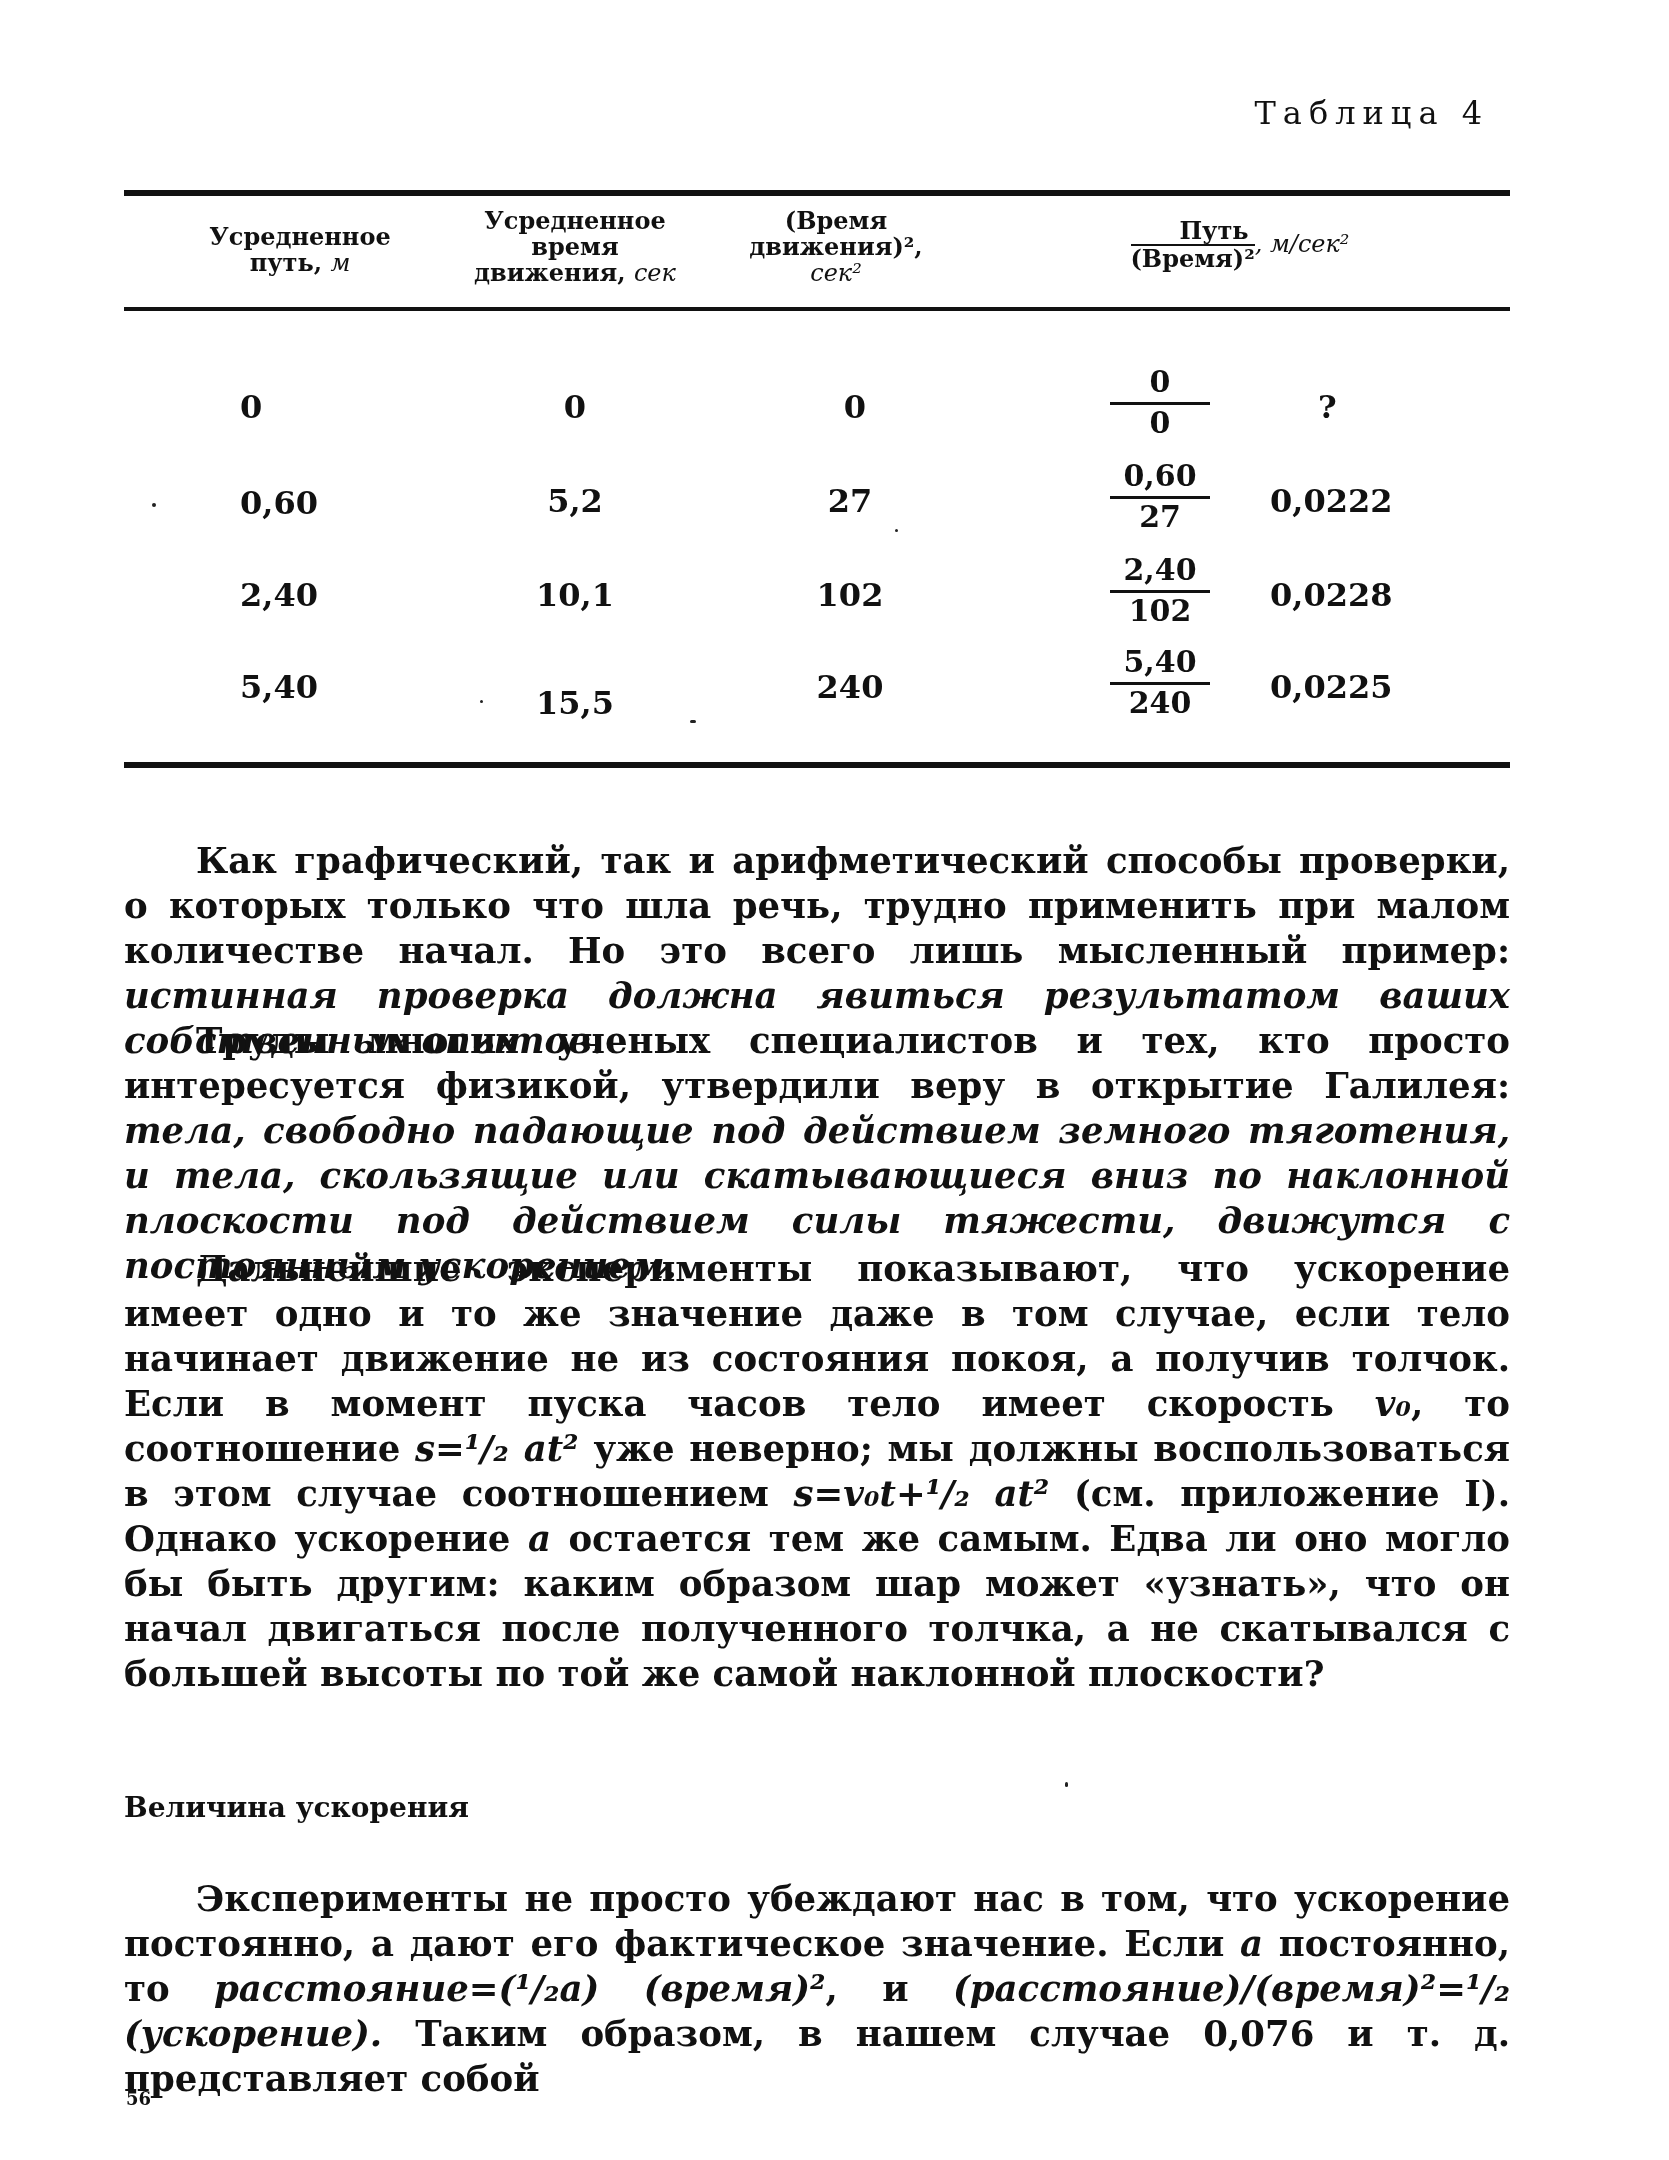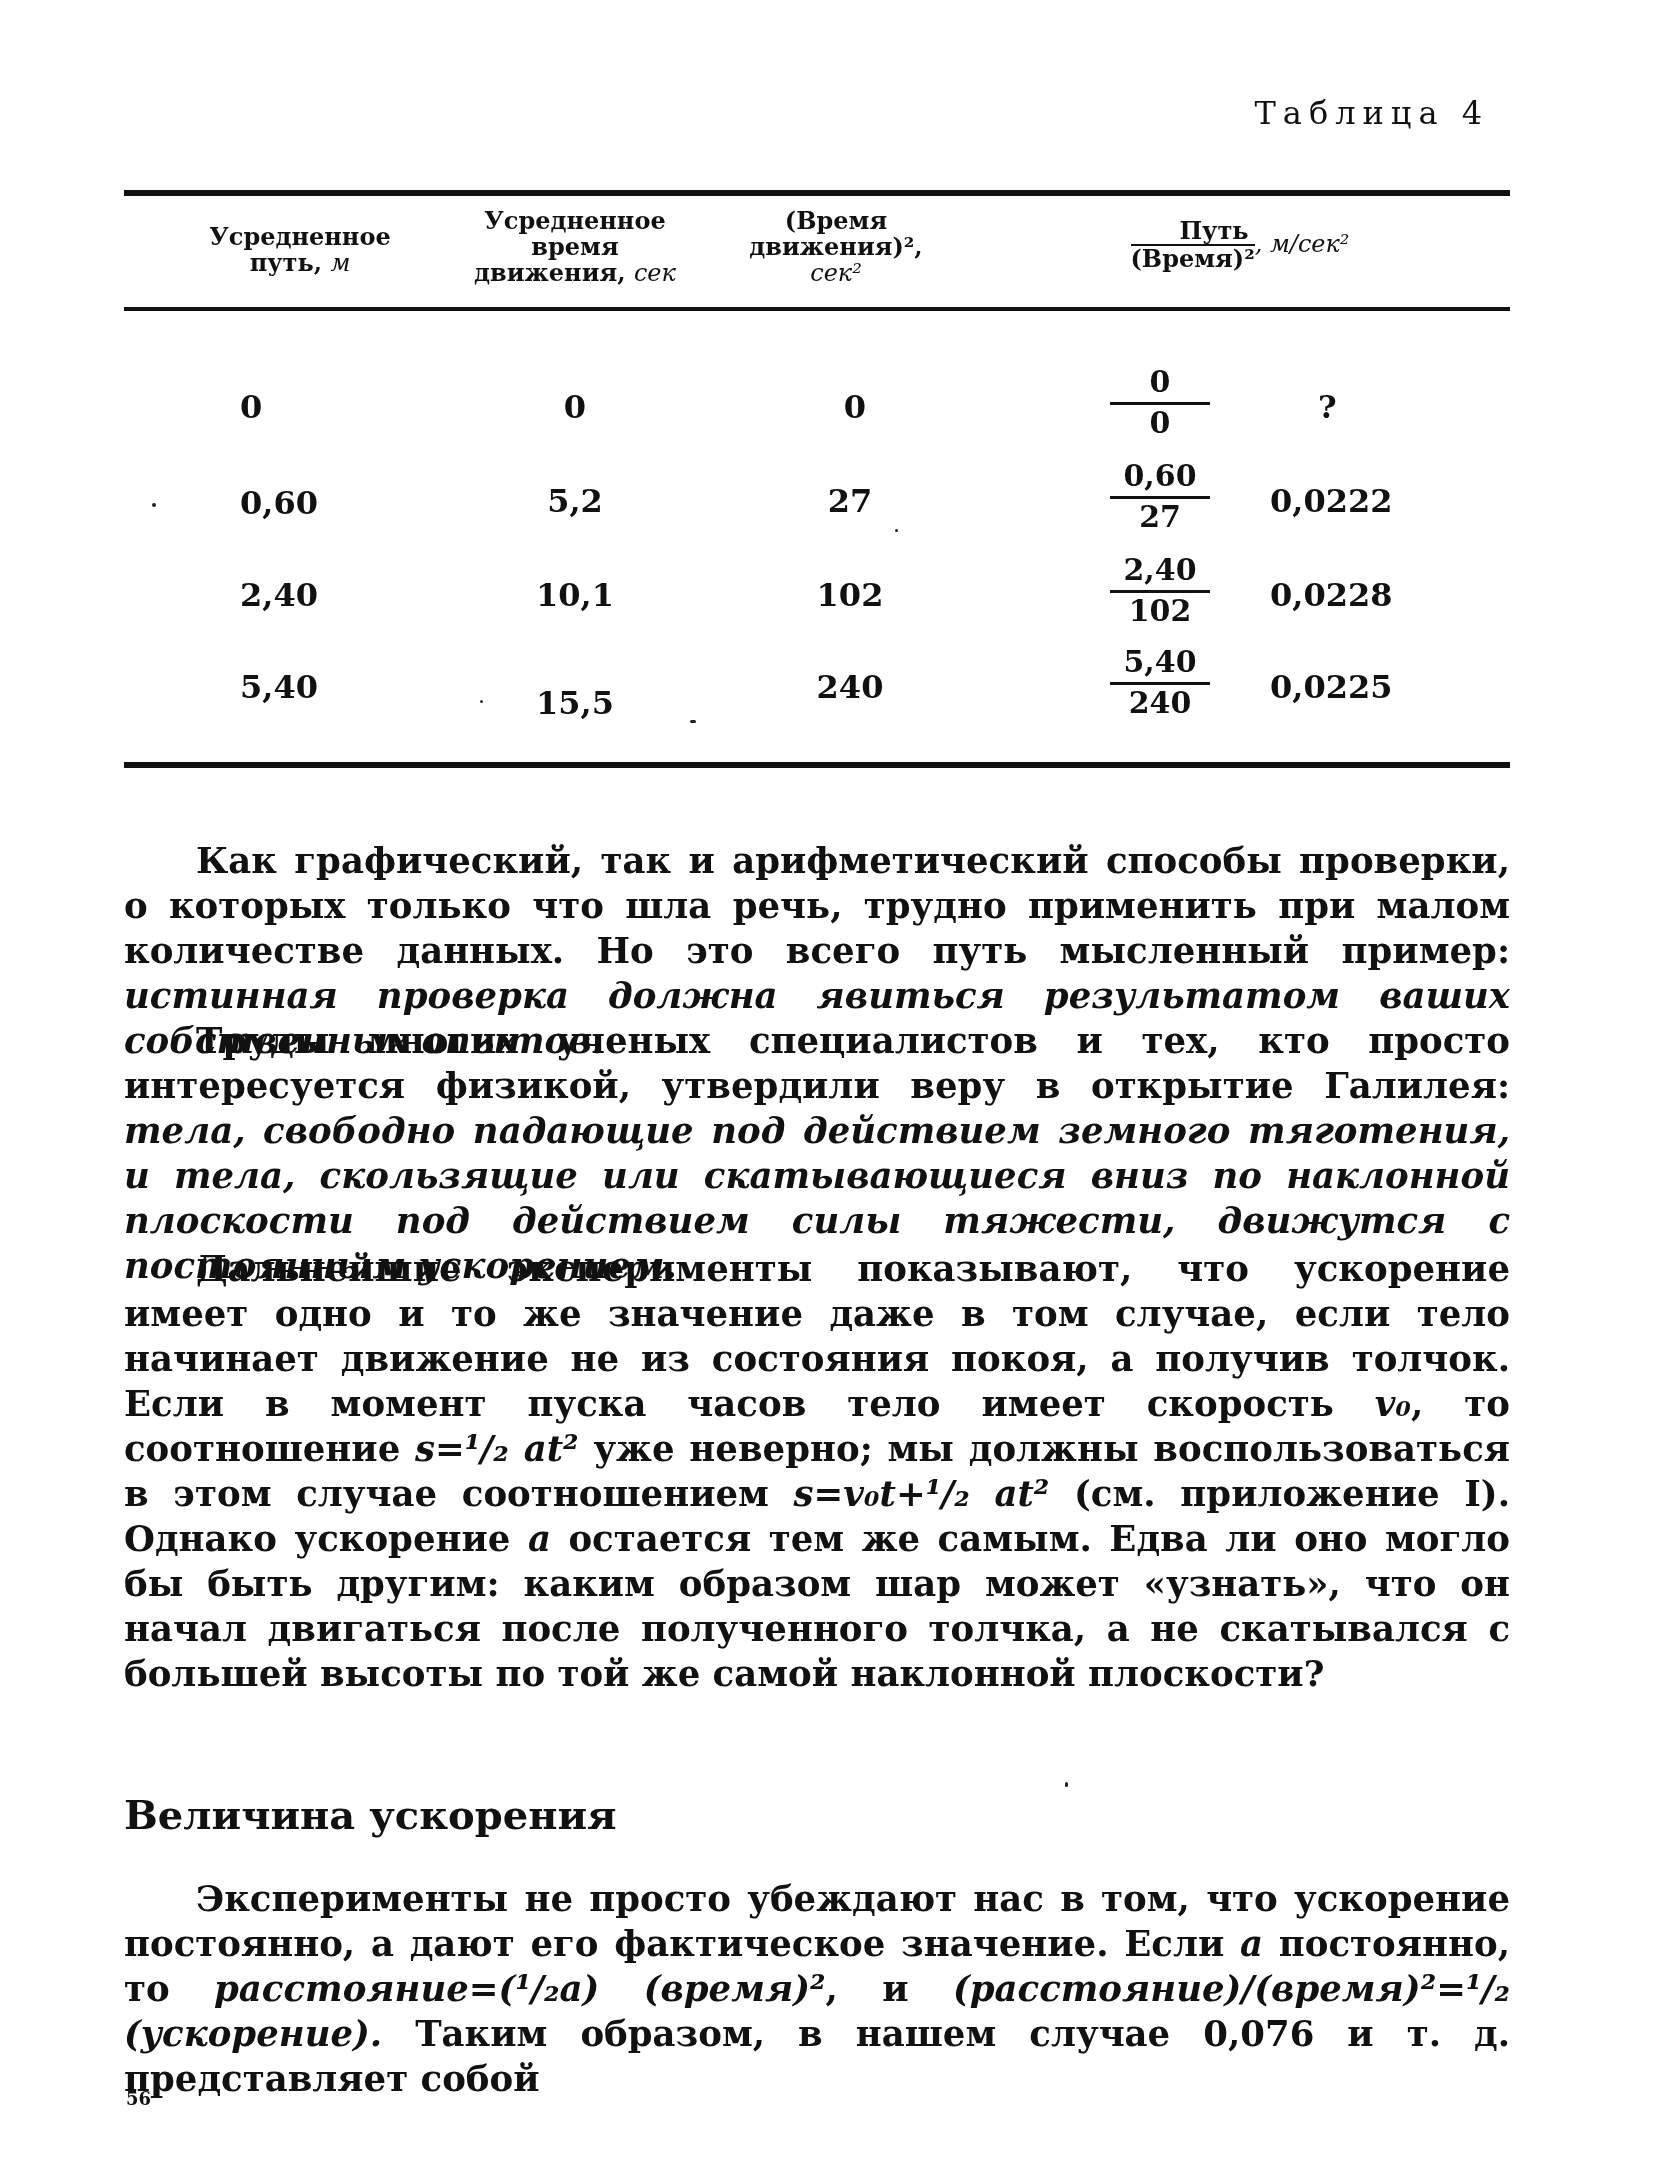--- a/index.html
+++ b/index.html
@@ -30,21 +30,21 @@
   .c3 { left: 800px; width: 110px; }
   .c4 { left: 1110px; width: 100px; font-size: 30px; line-height: 36px; }
   .c4 .num { display: block; border-bottom: 3px solid #111; padding-bottom: 2px; }
   .c5 { left: 1270px; width: 150px; text-align: left; }
   .para {
     position: absolute; left: 124px; width: 1386px;
     font-size: 35.5px; line-height: 45px; text-align: justify; font-weight: bold;
   }
   .para i { font-weight: bold; }
   .indent { text-indent: 72px; }
-  .heading { position: absolute; left: 124px; top: 1791px; font-size: 40px; font-weight: bold; }
+  .heading { position: absolute; left: 124px; top: 1791px; font-size: 28px; font-weight: bold; }
   .page-number { position: absolute; left: 126px; top: 2088px; font-size: 18px; font-weight: bold; }
   .speck { position: absolute; width: 4px; height: 4px; background: #222; border-radius: 2px; }
 </style>
 </head>
 <body>
 
 <div class="table-caption">Таблица 4</div>
 
 <div class="rule rule-top"></div>
 
@@ -116,21 +116,21 @@
 </div>
 
 <div class="rule rule-bottom"></div>
 
 <div class="speck" style="left:152px;top:503px"></div>
 <div class="speck" style="left:895px;top:529px;width:3px;height:3px"></div>
 <div class="speck" style="left:480px;top:700px;width:3px;height:3px"></div>
 <div class="speck" style="left:690px;top:720px;width:6px;height:3px"></div>
 <div class="speck" style="left:1065px;top:1782px;width:3px;height:5px"></div>
 
-<div class="para indent" style="top:838px"><span>Как графический, так и арифметический способы проверки, о которых только что шла речь, трудно применить при малом количестве данных. Но это всего путь мысленный пример: </span><i>истинная проверка должна явиться результатом ваших собственных опытов.</i></div>
+<div class="para indent" style="top:838px"><span>Как графический, так и арифметический способы проверки, о которых только что шла речь, трудно применить при малом количестве начал. Но это всего лишь мысленный пример: </span><i>истинная проверка должна явиться результатом ваших собственных опытов.</i></div>
 
 <div class="para indent" style="top:1018px"><span>Труды многих ученых специалистов и тех, кто просто интересуется физикой, утвердили веру в открытие Галилея: </span><i>тела, свободно падающие под действием земного тяготения, и тела, скользящие или скатывающиеся вниз по наклонной плоскости под действием силы тяжести, движутся с постоянным ускорением.</i></div>
 
 <div class="para indent" style="top:1246px"><span>Дальнейшие эксперименты показывают, что ускорение имеет одно и то же значение даже в том случае, если тело начинает движение не из состояния покоя, а получив толчок. Если в момент пуска часов тело имеет скорость </span><i>v₀</i><span>, то соотношение </span><i>s=¹/₂ at²</i><span> уже неверно; мы должны воспользоваться в этом случае соотношением </span><i>s=v₀t+¹/₂ at²</i><span> (см. приложение I). Однако ускорение </span><i>a</i><span> остается тем же самым. Едва ли оно могло бы быть другим: каким образом шар может «узнать», что он начал двигаться после полученного толчка, а не скатывался с большей высоты по той же самой наклонной плоскости?</span></div>
 
 <div class="heading">Величина ускорения</div>
 
 <div class="para indent" style="top:1876px"><span>Эксперименты не просто убеждают нас в том, что ускорение постоянно, а дают его фактическое значение. Если </span><i>a</i><span> постоянно, то </span><i>расстояние=(¹/₂a) (время)²</i><span>, и </span><i>(расстояние)/(время)²=¹/₂ (ускорение).</i><span> Таким образом, в нашем случае 0,076 и т. д. представляет собой</span></div>
 
 <div class="page-number">56</div>

